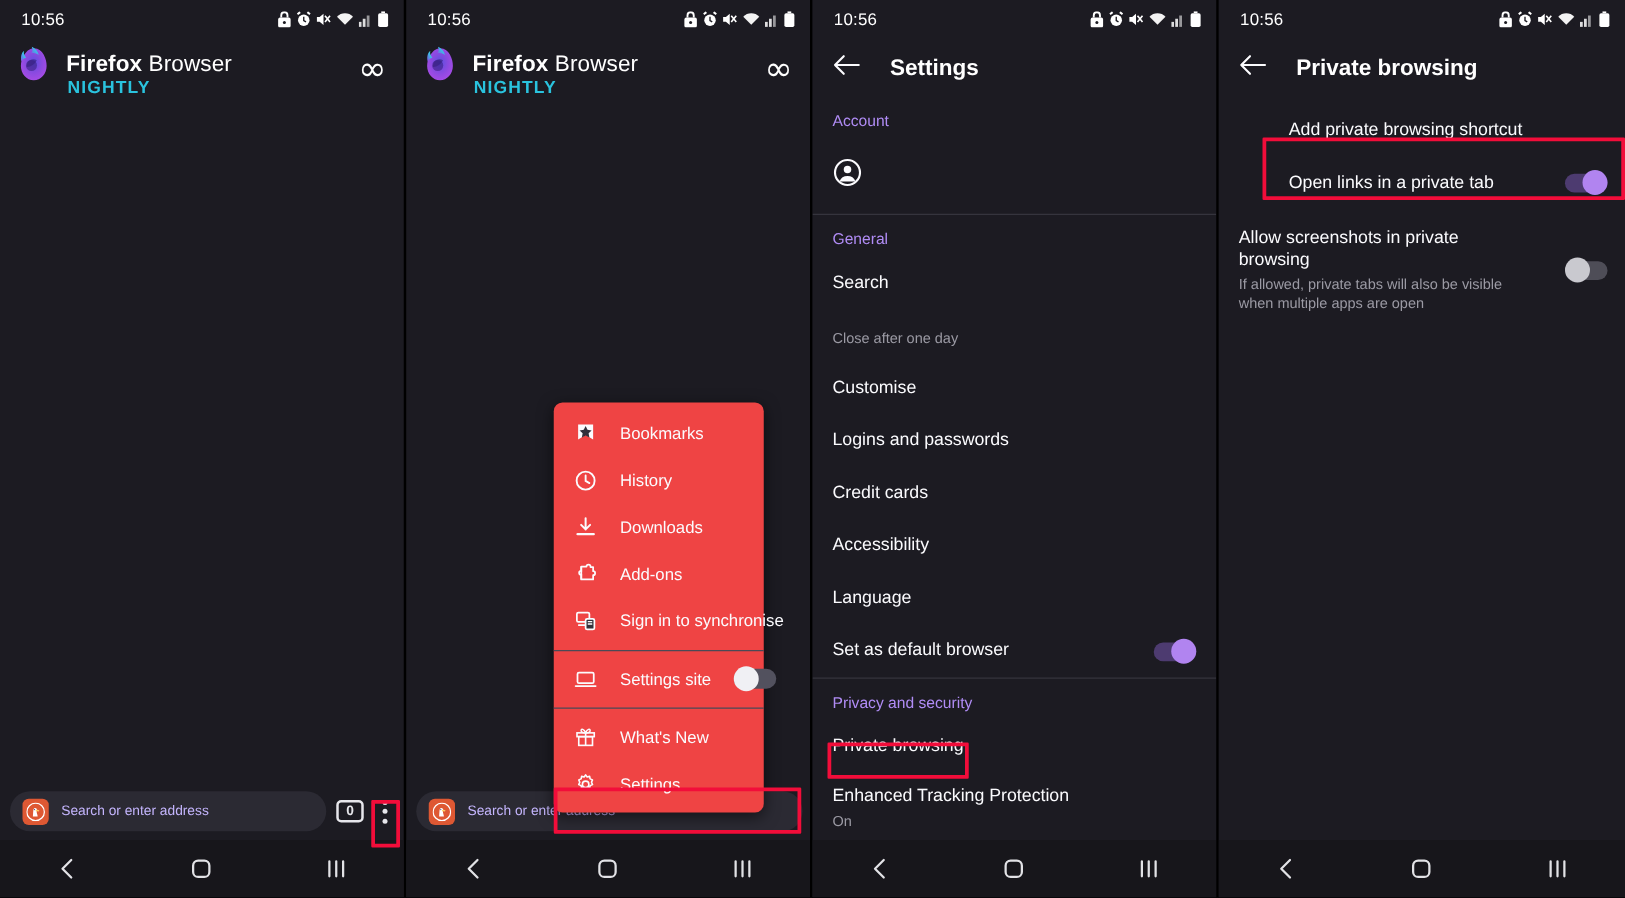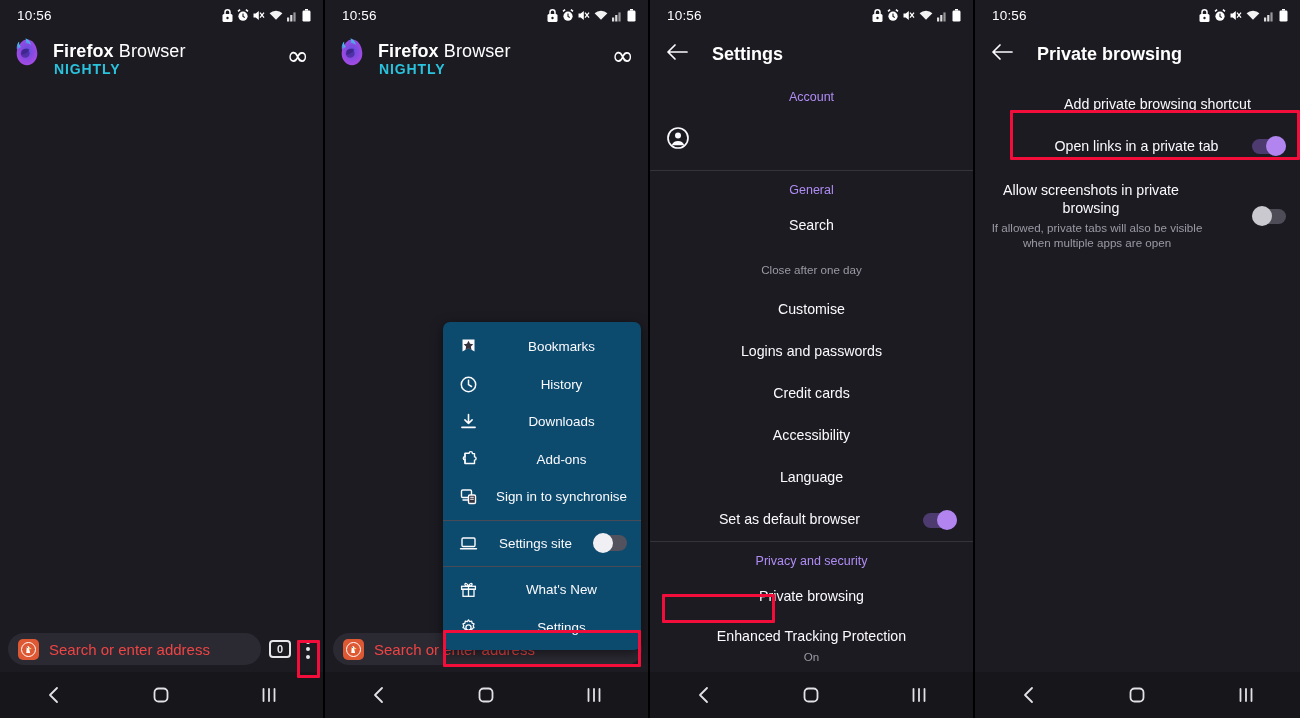--- a/index.html
+++ b/index.html
@@ -12,21 +12,20 @@
   .screens {
     display: flex;
     width: 1300px; height: 718px;
   }
   .phone {
     width: 325px; height: 718px;
     position: relative;
     background: #1c1b22;
     border-right: 2px solid #000;
     overflow: hidden;
-    text-align: center;
   }
   .phone:last-child { border-right: none; }
 
   
   .statusbar {
     height: 30px;
     display: flex; align-items: center;
     justify-content: space-between;
     padding: 0 12px 0 17px;
   }
@@ -75,21 +74,21 @@
     gap: 10px; padding: 0 10px;
     overflow: hidden;
   }
   .ddg {
     width: 21px; height: 21px; border-radius: 5px;
     background: #de5833; position: relative; flex: none;
     display: flex; align-items: center; justify-content: center;
   }
   .ddg svg { display:block; }
   .url-placeholder {
-    color: #ef4444; font-size: 15px; white-space: nowrap;
+    color: #c4b5fd; font-size: 11px; white-space: nowrap;
   }
   .tabcount {
     width: 22px; height: 18px; flex: none;
     border: 2px solid #e6e6eb; border-radius: 4px;
     color: #e6e6eb; font-size: 11px; font-weight: bold;
     display: flex; align-items: center; justify-content: center;
   }
   .kebab {
     width: 18px; height: 34px; flex: none;
     display: flex; flex-direction: column;
@@ -102,22 +101,22 @@
     position: absolute; left: 0; right: 0; bottom: 0;
     height: 46px;
     display: flex; align-items: center; justify-content: space-around;
     background: #17161b;
   }
   .navbar svg { display: block; }
 
   
   .menu {
     position: absolute;
-    left: 118px; top: 322px; width: 198px;
-    background: #0c4a6e;
+    left: 118px; top: 322px; width: 168px;
+    background: #ef4444;
     border-radius: 7px;
     padding: 6px 0 4px 0;
     box-shadow: 0 3px 12px rgba(0,0,0,.55);
     z-index: 5;
   }
   .menu-item {
     height: 37.5px;
     display: flex; align-items: center;
     padding: 0 14px 0 16px; gap: 18px;
   }

